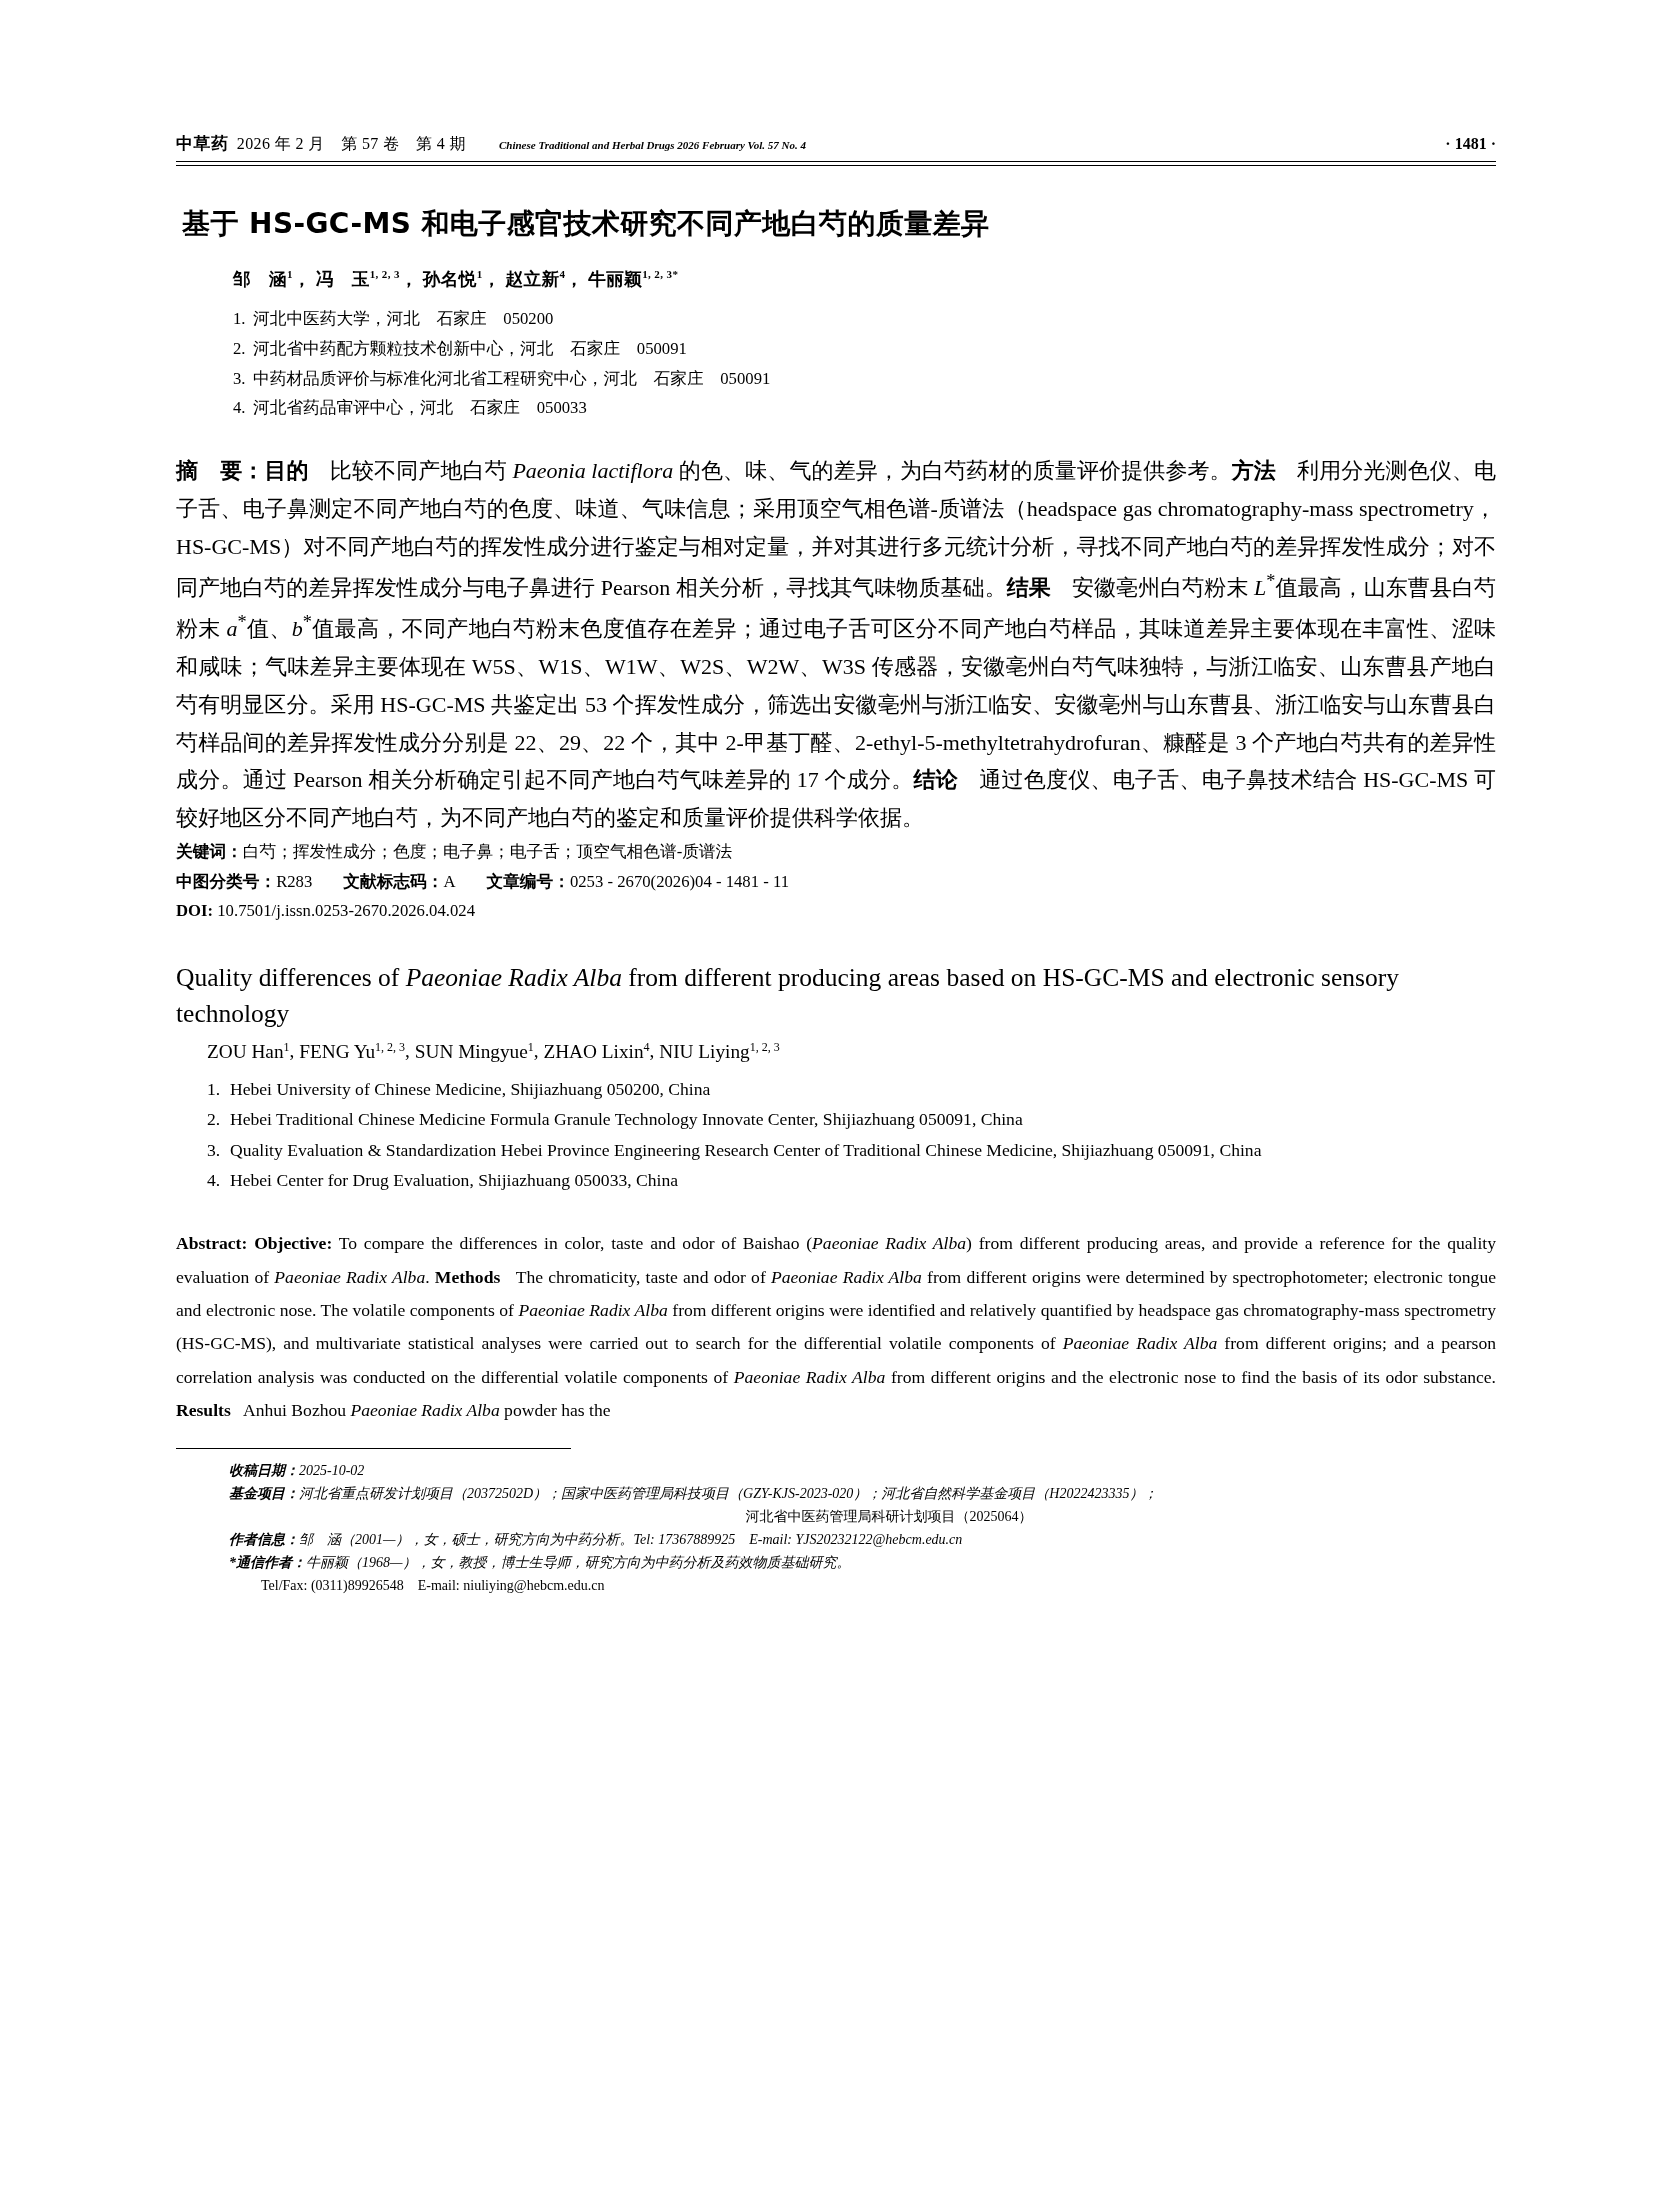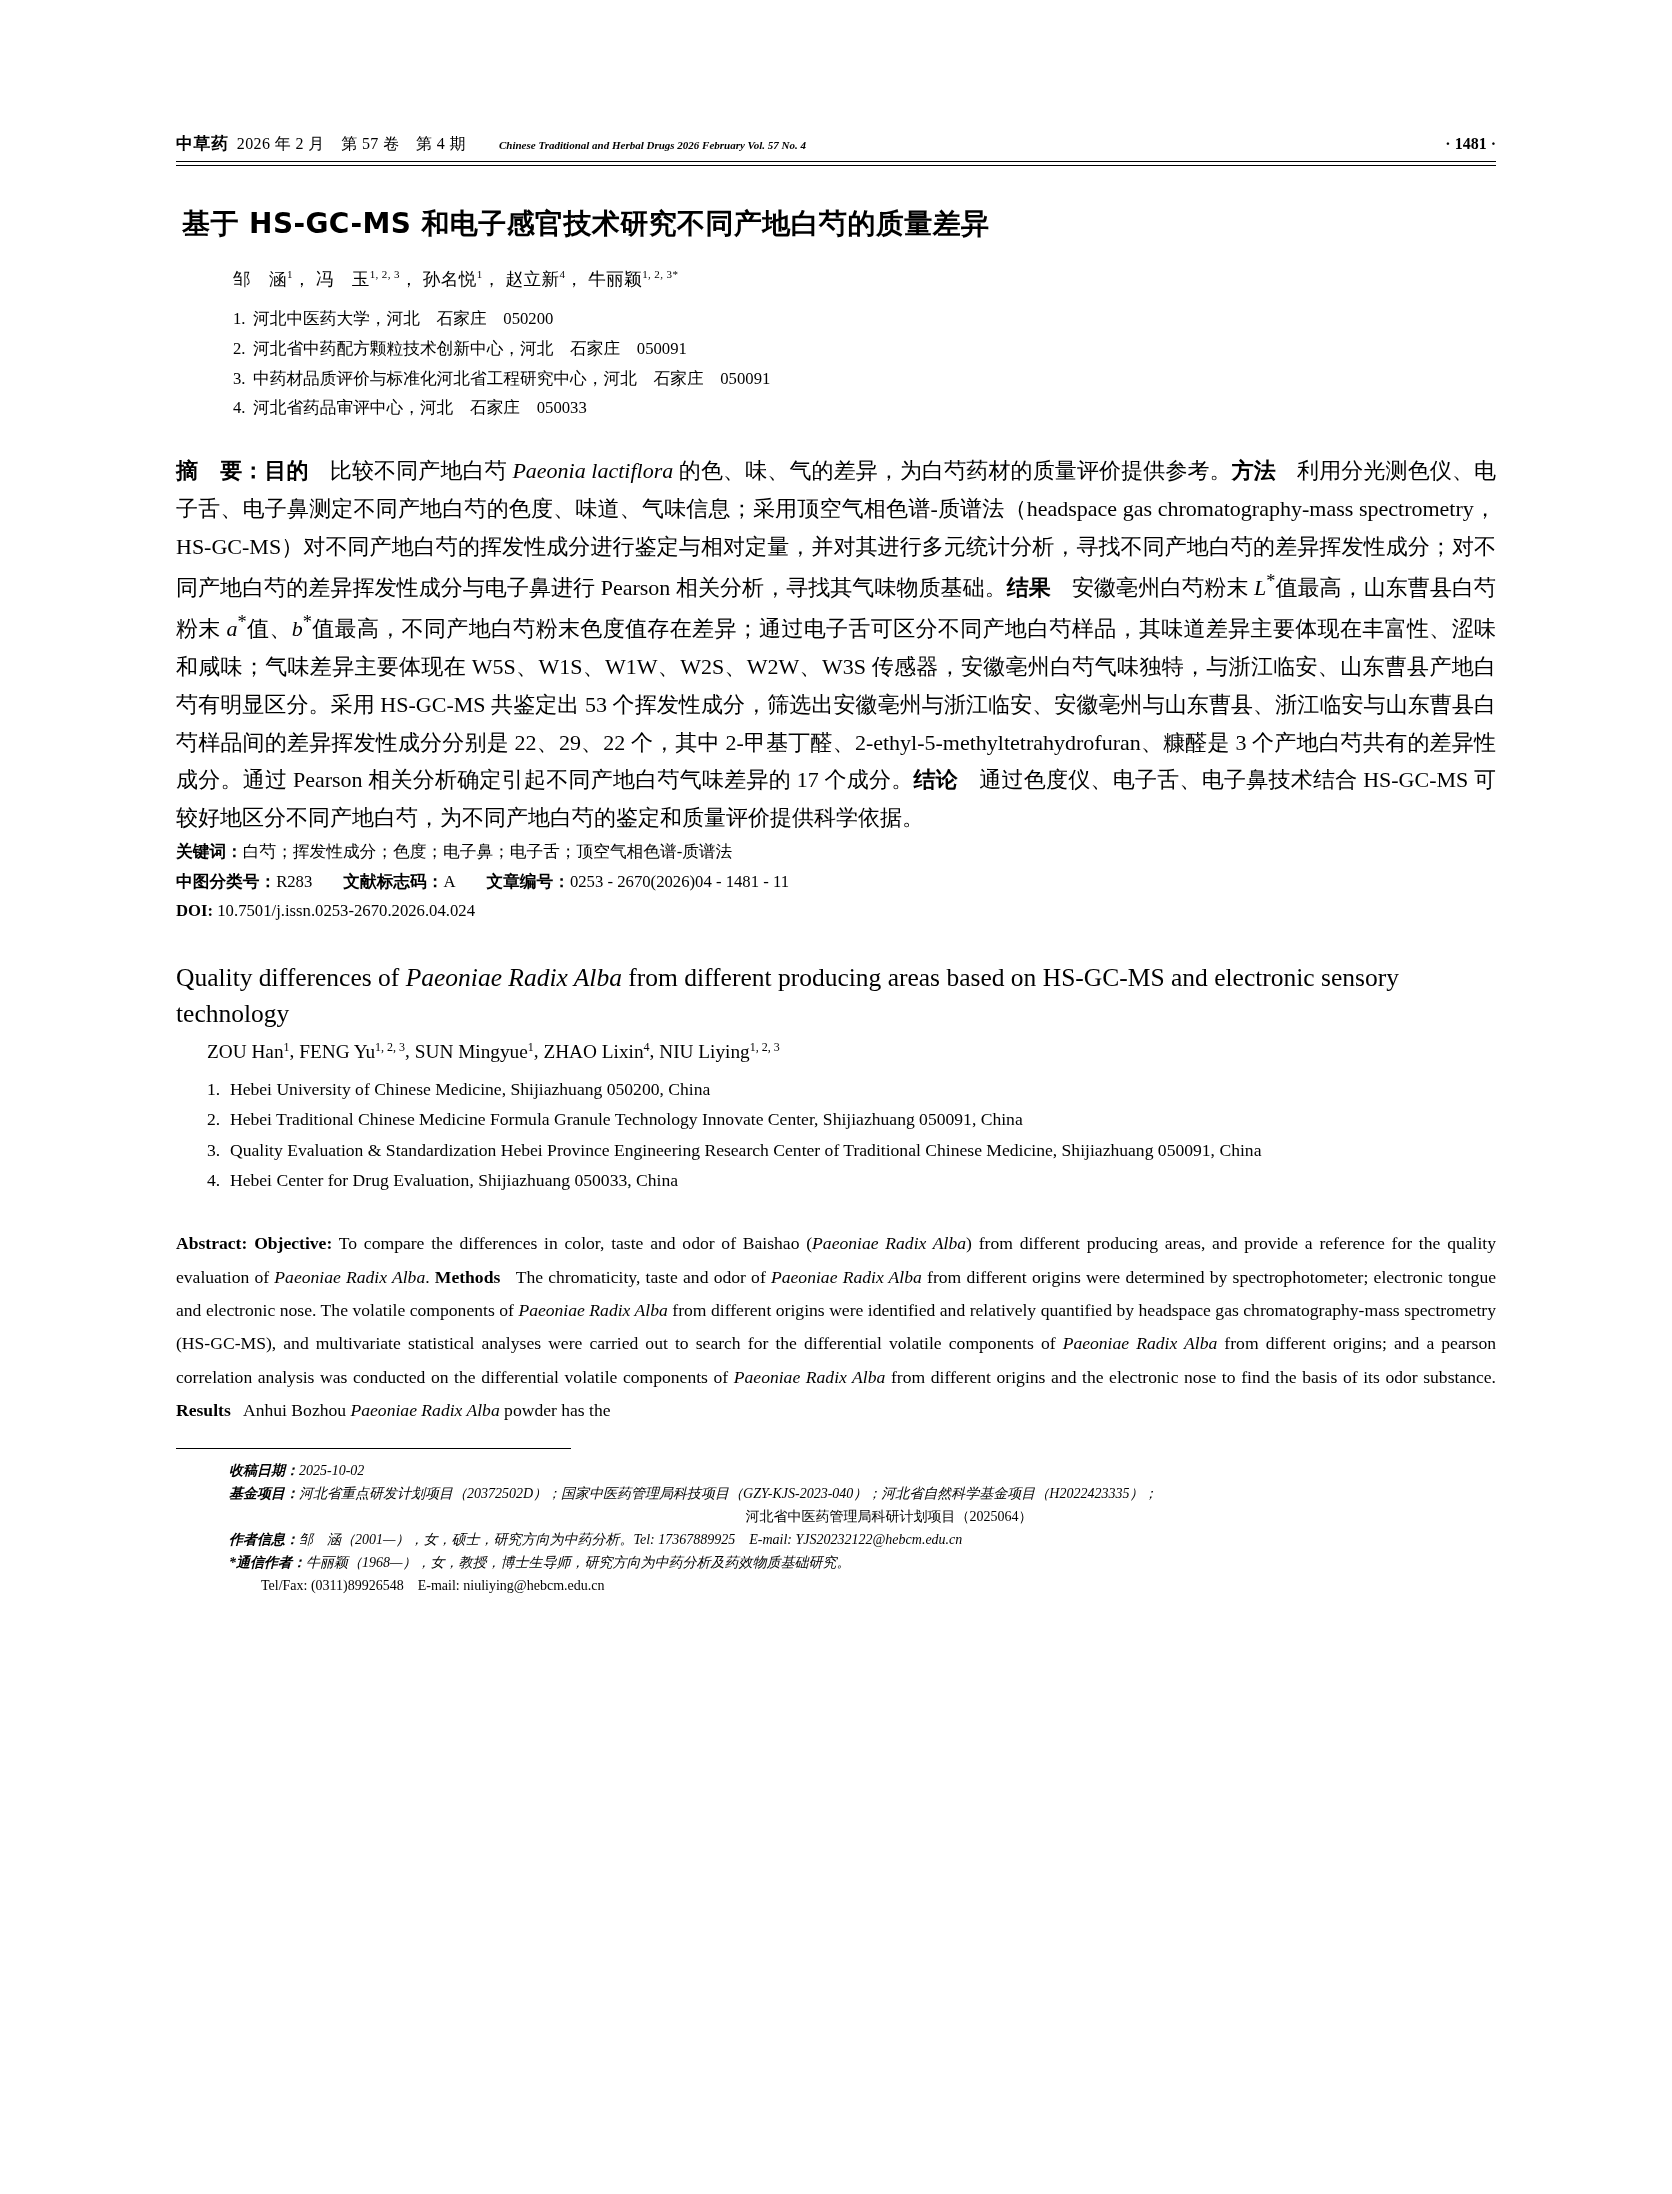--- a/index.html
+++ b/index.html
@@ -75,20 +75,21 @@
     line-height: 1.35;
     margin: 0 0 24px 6.1px;
   }
 
   
   .authors-cn {
     font-size: 17.6px;
     letter-spacing: 0.4px;
     margin: 0 0 11.4px 57px;
     line-height: 1.5;
+    font-weight: bold;
   }
   .authors-cn sup { font-size: 11px; vertical-align: super; }
 
   .affil-cn {
     margin: 0 0 0 57px;
     font-size: 16.7px;
     line-height: 1.78;
   }
   .affil-cn div { white-space: nowrap; }
   .affil-idx { display: inline-block; width: 20px; }
@@ -262,21 +263,21 @@
 
   <div class="fn-rule"></div>
 
   <div class="footnotes">
     <div class="fnrow">
       <span class="fnlabel">收稿日期：</span>
         <span class="fnbody">2025-10-02</span>
     </div>
     <div class="fnrow">
       <span class="fnlabel">基金项目：</span>
-        <span class="fnbody">河北省重点研发计划项目（20372502D）；国家中医药管理局科技项目（GZY-KJS-2023-040）；河北省自然科学基金项目（H2022423335）；</span>
+        <span class="fnbody">河北省重点研发计划项目（20372502D）；国家中医药管理局科技项目（GZY-KJS-2023-020）；河北省自然科学基金项目（H2022423335）；</span>
     </div>
     <div class="indent2">河北省中医药管理局科研计划项目（2025064）</div>
     <div class="fnrow">
       <span class="fnlabel">作者信息：</span>
         <span class="fnbody">邹　涵（2001—），女，硕士，研究方向为中药分析。Tel: 17367889925　E-mail: YJS20232122@hebcm.edu.cn</span>
     </div>
     <div class="fnrow">
       <span class="fnlabel">*通信作者：</span>
         <span class="fnbody">牛丽颖（1968—），女，教授，博士生导师，研究方向为中药分析及药效物质基础研究。</span>
     </div>

